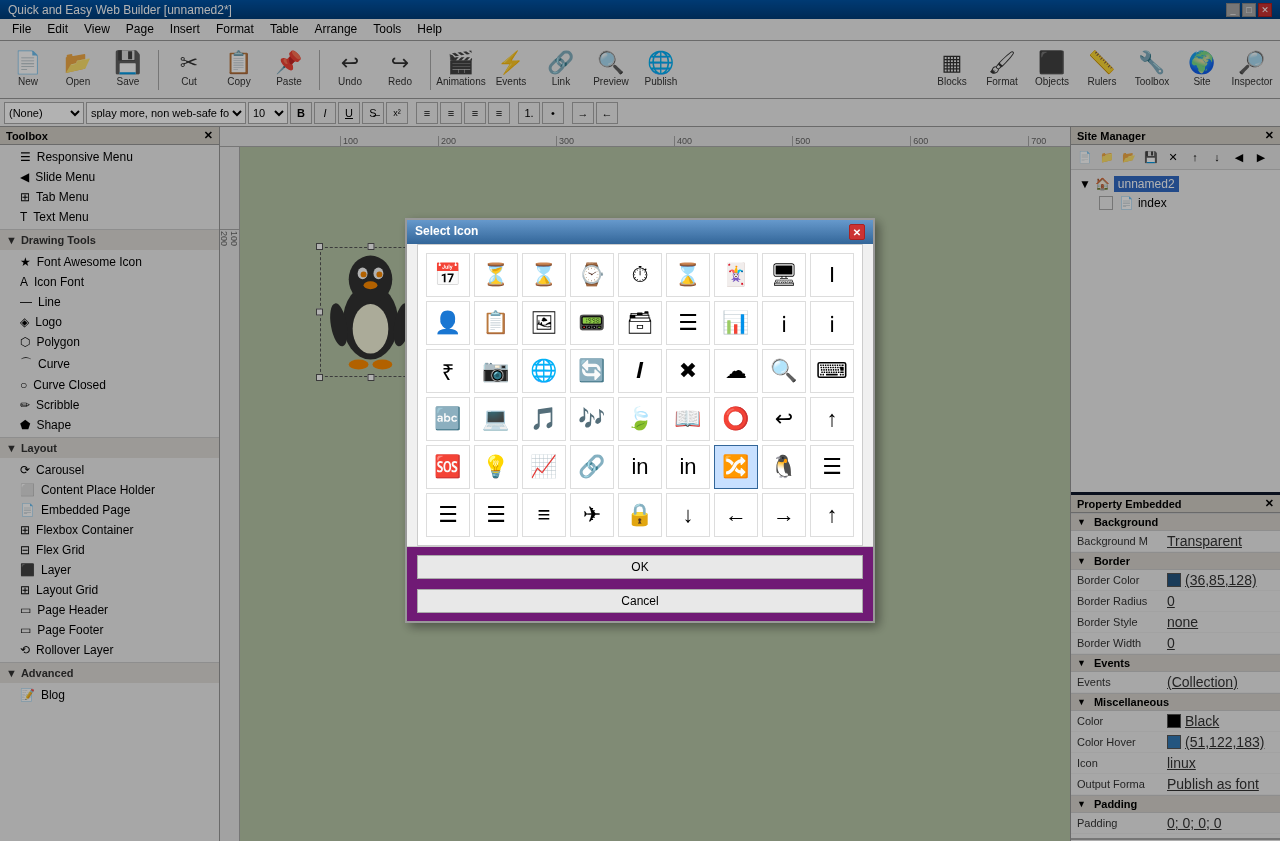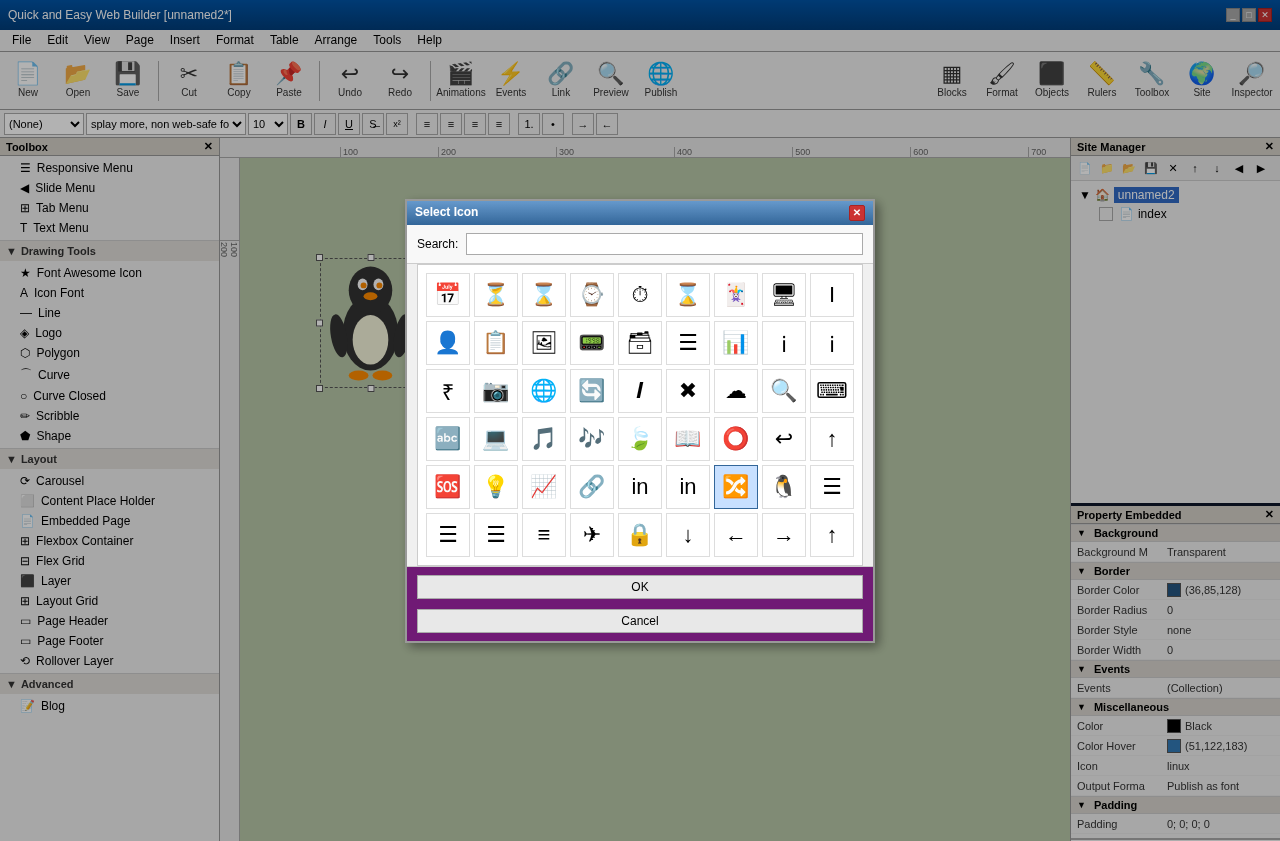--- a/index.html
+++ b/index.html
@@ -45,21 +45,21 @@
     .tree-item.selected { background: #316ac5; color: white; }
     .tree-sub { padding-left: 20px; }
 
     
     #propinspector { flex: 1; display: flex; flex-direction: column; overflow: hidden; }
     #propinspector-header { background: #d4d0c8; border-bottom: 1px solid #999; padding: 2px 6px; font-size: 11px; font-weight: bold; display: flex; justify-content: space-between; align-items: center; }
     #propinspector-content { flex: 1; overflow-y: auto; }
     .prop-section-header { background: #d8d5ce; padding: 2px 6px; font-size: 11px; font-weight: bold; border-top: 1px solid #ccc; border-bottom: 1px solid #ccc; display: flex; align-items: center; gap: 4px; cursor: pointer; }
     .prop-row { display: flex; align-items: center; padding: 2px 6px; border-bottom: 1px solid #e8e8e8; min-height: 20px; }
     .prop-label { width: 90px; font-size: 11px; color: #333; flex-shrink: 0; }
-    .prop-value { font-size: 11px; color: #333; display: flex; align-items: center; gap: 4px; flex: 1; }
+    .prop-value { font-size: 14px; color: #333; display: flex; align-items: center; gap: 4px; flex: 1; text-decoration: underline; }
     .color-swatch { width: 14px; height: 14px; border: 1px solid #555; display: inline-block; flex-shrink: 0; }
 
     
     #modal-overlay { position: fixed; top: 0; left: 0; right: 0; bottom: 0; background: rgba(0,0,0,0.3); z-index: 1000; display: flex; align-items: center; justify-content: center; }
     #select-icon-dialog { background: #f0f0f0; border: 2px solid #999; width: 470px; max-height: 580px; display: flex; flex-direction: column; box-shadow: 4px 4px 10px rgba(0,0,0,0.4); }
     #dialog-titlebar { background: linear-gradient(to bottom, #6699cc, #336699); color: white; padding: 4px 8px; font-size: 12px; font-weight: bold; display: flex; justify-content: space-between; }
     #dialog-close { width: 16px; height: 16px; background: #cc3333; border: 1px solid #aa2222; color: white; font-size: 10px; cursor: pointer; display: flex; align-items: center; justify-content: center; border-radius: 2px; }
     #dialog-search { padding: 8px 10px; background: #f8f8f8; border-bottom: 1px solid #ccc; display: flex; align-items: center; gap: 8px; }
     #dialog-search label { font-size: 12px; }
     #dialog-search input { flex: 1; height: 22px; border: 1px solid #aaa; padding: 2px 4px; font-size: 12px; }
@@ -68,21 +68,21 @@
     .icon-cell { width: 44px; height: 44px; border: 1px solid #ddd; display: flex; align-items: center; justify-content: center; font-size: 22px; cursor: pointer; background: white; }
     .icon-cell.selected { background: #c8e0ff; border-color: #336699; }
     #dialog-buttons { padding: 8px 10px; display: flex; justify-content: flex-start; gap: 10px; background: #701a75; border-top: 1px solid #ccc; flex-direction: column; }
     .dialog-btn { padding: 4px 20px; font-size: 12px; border: 1px solid #aaa; background: #e8e8e8; cursor: pointer; min-width: 70px; }
 
     .prop-section-arrow { font-size: 9px; margin-right: 4px; }
   </style>
 </head>
 <body>
 
-<div style="background: linear-gradient(to bottom, #0054a6, #003d7a); color: white; height: 30px; display: flex; align-items: center; justify-content: space-between; padding: 0 8px; gap: 40px;">
+<div style="background: linear-gradient(to bottom, #0054a6, #003d7a); color: white; height: 19px; display: flex; align-items: center; justify-content: space-between; padding: 0 8px; gap: 40px;">
   <span style="font-size: 12px;">Quick and Easy Web Builder [unnamed2*]</span>
   <div style="display: flex; gap: 2px;">
     <div style="width: 14px; height: 14px; background: #aaa; border: 1px solid #888; cursor: pointer; display: flex; align-items: center; justify-content: center; font-size: 9px;">_</div>
     <div style="width: 14px; height: 14px; background: #aaa; border: 1px solid #888; cursor: pointer; display: flex; align-items: center; justify-content: center; font-size: 9px;">□</div>
     <div style="width: 14px; height: 14px; background: #cc3333; border: 1px solid #aa2222; cursor: pointer; display: flex; align-items: center; justify-content: center; font-size: 9px; color: white;">✕</div>
   </div>
 </div>
 
 <div id="menubar">
   <span>File</span>
@@ -535,24 +535,20 @@
     </div>
 
   </div>
 </div>
 
 <div id="modal-overlay">
   <div id="select-icon-dialog">
     <div id="dialog-titlebar">
       <span>Select Icon</span>
       <div id="dialog-close">✕</div>
-    </div>
-    <div id="dialog-search">
-      <label>Search:</label>
-      <input type="text" style="flex: 1 1 0%; height: 22px; border: 1px solid rgb(170, 170, 170); padding: 2px 4px; font-size: 12px;">
     </div>
     <div id="icon-grid-container">
       <div class="icon-grid" id="icon-grid">
           <div class="icon-cell">📅</div>
           <div class="icon-cell">⏳</div>
           <div class="icon-cell">⌛</div>
           <div class="icon-cell">⌚</div>
           <div class="icon-cell">⏱</div>
           <div class="icon-cell">⌛</div>
           <div class="icon-cell">🃏</div>

